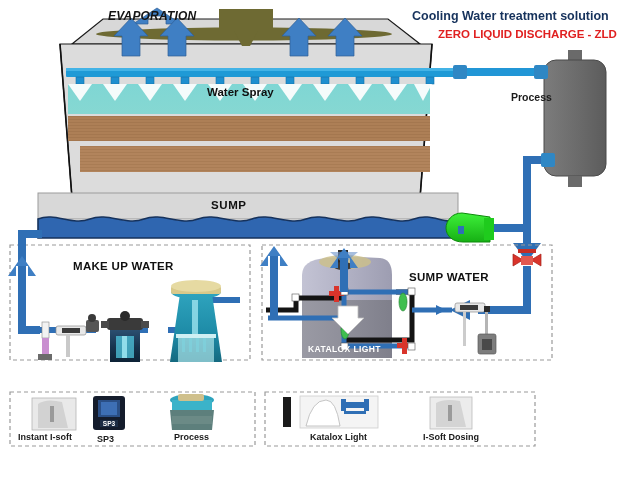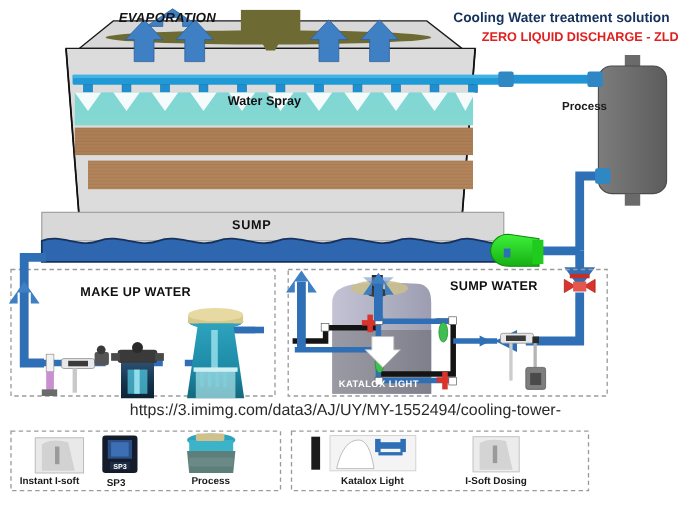--- a/index.html
+++ b/index.html
@@ -66,21 +66,21 @@
     color: #1b1b1b;
   }
   .t-makeup {
     left: 50px; top: 261px;
     font-size: 11.5px; font-weight: bold;
     letter-spacing: .3px;
     color: #101010;
     padding-left: 23px;
   }
   .t-sumpwater {
-    left: 409px; top: 256px;
+    left: 409px; top: 272px;
     font-size: 11.5px; font-weight: bold;
     letter-spacing: .3px;
     color: #101010;
   }
   .t-katalox {
     left: 308px; top: 345px;
     font-size: 8.5px; font-weight: bold;
     letter-spacing: .4px;
     color: #ffffff;
   }
@@ -489,16 +489,15 @@
   <div class="txt t-sumpwater">SUMP WATER</div>
   <div class="txt t-katalox">KATALOX LIGHT</div>
 
   <div class="lg lg-instant">Instant I-soft</div>
   <div class="lg lg-sp3">SP3</div>
   <div class="lg lg-zeosorb">Process</div>
   <div class="lg lg-katalox">Katalox Light</div>
   <div class="lg lg-isoft">I-Soft Dosing</div>
 
   <div class="url-overlay">
-    <span>https://3.imimg.com/data3/AJ/UY/MY-1552494/cooling-tower-</span>
   </div>
 
 </div>
 
 </body></html>

